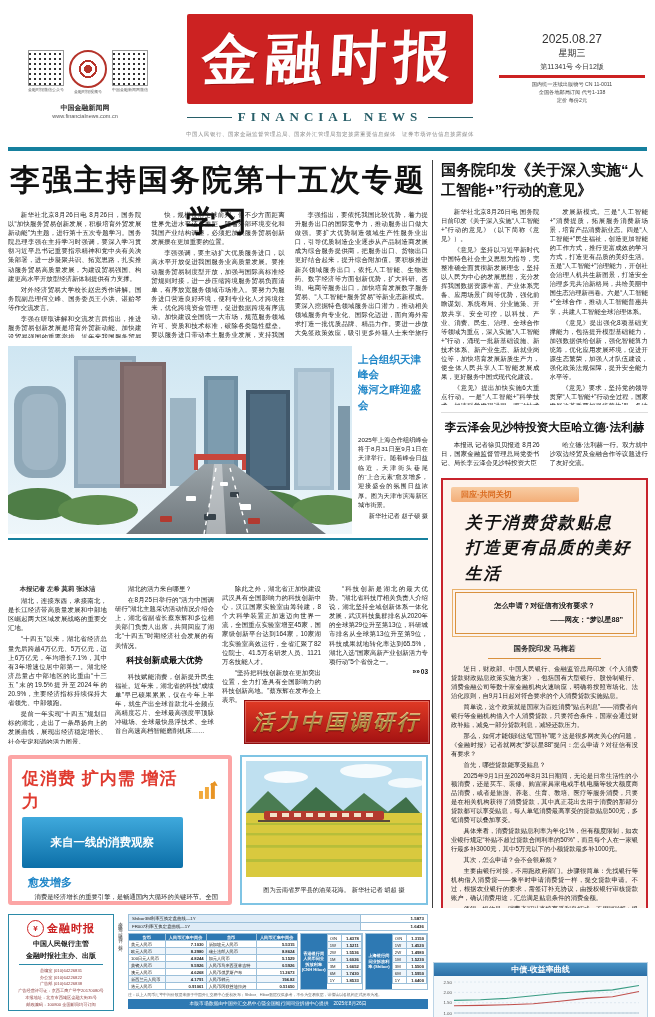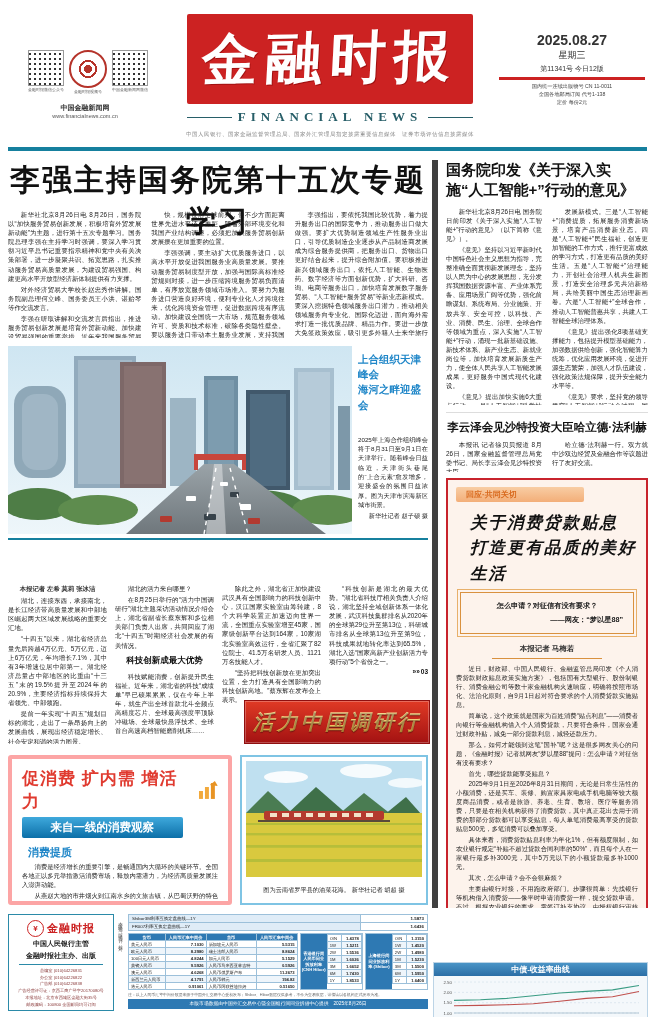--- a/index.html
+++ b/index.html
@@ -16,36 +16,36 @@
   .qr-cap{font-size:4px;color:#666;text-align:center;margin-top:1px;}
   .site-name{font-size:7px;font-weight:bold;color:#333;text-align:center;}
   .site-url{font-size:5.5px;color:#555;text-align:center;}
   .mast-red{background:#cc2222;border-radius:2px;display:flex;align-items:center;justify-content:center;}
   .mast-cn{font-family:"Liberation Serif",serif;font-weight:bold;color:#fff;font-size:56px;
            letter-spacing:8px;transform:skewX(-4deg) rotate(-1deg);text-shadow:1px 1px 0 #a01111;}
   .mast-en{display:flex;align-items:center;gap:6px;color:#275e68;font-family:"Liberation Serif",serif;
            font-weight:bold;font-size:13px;letter-spacing:5px;justify-content:center;}
   .mast-en .dash{flex:1;border-top:1.5px solid #275e68;}
   .issue-block{text-align:center;color:#333;}
-  .issue-date{font-size:14px;font-weight:bold;}
+  .issue-date{font-size:12px;font-weight:normal;}
   .issue-week{font-size:9px;margin-top:1px;}
   .issue-no{font-size:7px;margin-top:2px;}
   .issue-bar{height:3px;background:#cc2222;margin:3px 2px;}
   .issue-small{font-size:5.2px;color:#444;line-height:1.5;}
   .designation{font-size:5.5px;color:#888;text-align:center;letter-spacing:.5px;}
   .teal-rule{background:#16809e;}
   
   .h1-lead{font-size:30px;font-weight:bold;color:#111;text-align:center;letter-spacing:2px;
            font-family:"Liberation Sans",sans-serif;}
   .cols{display:flex;gap:10px;overflow:hidden;}
   .col{flex:1;overflow:hidden;}
   .para{font-size:6.4px;line-height:1.42;text-align:justify;text-indent:2em;margin:0 0 2px 0;color:#1c1c1c;}
   .para.byline{text-indent:0;text-align:center;font-weight:bold;color:#333;margin-bottom:3px;}
   .subhead{font-size:8.5px;font-weight:bold;text-align:center;margin:5px 0;color:#111;}
-  .right-col{border-left:6px solid #404040;padding-left:8px;}
+  .right-col{border-left:1px solid #404040;padding-left:8px;}
   .h2-ai{font-size:15px;font-weight:bold;line-height:1.35;color:#111;margin:0 0 6px 0;}
   .h3-saudi{font-size:11.5px;font-weight:bold;text-align:center;margin:7px 0 5px 0;color:#111;
             border-top:1px solid #ddd;padding-top:7px;}
   .jump{display:inline-block;font-size:6.5px;font-weight:bold;color:#111;float:right;}
   .jump::before{content:"»»";color:#111;margin-right:1px;}
   
   .photo-title{color:#1f86c8;font-weight:bold;font-size:10.5px;line-height:1.45;margin-bottom:22px;}
   .cap{font-size:6.2px;line-height:1.5;text-align:justify;color:#1c1c1c;}
   .cap .credit{text-indent:0;text-align:right;display:block;margin-top:2px;}
   
@@ -66,21 +66,21 @@
   .h1-hubei{font-size:25px;font-weight:bold;text-align:center;letter-spacing:1px;color:#111;}
   .banner{background:linear-gradient(#e03a25,#a31212);display:flex;align-items:center;justify-content:center;
           border:1px solid #8f0f0f;box-shadow:inset 0 0 0 1px rgba(255,255,255,.25);}
   .banner span{font-family:"Liberation Serif",serif;font-weight:bold;font-style:italic;font-size:21px;
           letter-spacing:3px;background:linear-gradient(#ffe9a8,#f6b73c);-webkit-background-clip:text;
           background-clip:text;color:transparent;text-shadow:0 1px 1px rgba(0,0,0,.35);}
   
   .promo{border:4px solid #fca5a5;border-radius:3px;background:#fff;padding:8px 10px;box-sizing:border-box;overflow:hidden;}
   .promo-title{font-size:17px;font-weight:bold;color:#e03a2f;letter-spacing:1px;display:flex;align-items:center;gap:4px;}
   .promo-bar{margin-top:4px;background:linear-gradient(#3fa9dc,#0c6fa8);color:#fff;font-weight:bold;
-             font-size:11.5px;text-align:center;padding:3px 0;width:82%;border-radius:2px;}
+             font-size:11.5px;text-align:center;padding:18px 0;width:82%;border-radius:2px;}
   .promo-head{color:#1f86c8;font-weight:bold;font-size:11px;margin:7px 0 3px 6px;}
   .promo .para{font-size:6.3px;}
   
   .pubbox{border:1.5px solid #2b8aa8;box-sizing:border-box;text-align:center;padding:5px 4px;overflow:hidden;}
   .publogo{display:flex;align-items:center;justify-content:center;gap:3px;}
   .publogo .ring{width:15px;height:15px;border:1.6px solid #c22;border-radius:50%;display:flex;
                  align-items:center;justify-content:center;color:#c22;font-size:8px;font-weight:bold;}
   .publogo .nm{font-family:"Liberation Serif",serif;font-weight:bold;color:#c22;font-size:11px;letter-spacing:1px;}
   .pub-line{font-size:7px;font-weight:bold;color:#222;margin-top:2px;}
   .pub-rule{border-top:1px solid #2b8aa8;margin:3px 6px;}
@@ -203,21 +203,21 @@
     <div class="redbox" style="margin-top:6px;height:438px;">
       <div class="redbox-band">回应·共同关切</div>
       <div class="redbox-title">
         <div>关于消费贷款贴息</div>
         <div>打造更有品质的美好生活</div>
       </div>
       <div class="quotebox">
         <div class="quote-q">怎么申请？对征信有没有要求？</div>
         <div class="quote-a">——网友：“梦以星88”</div>
       </div>
-      <div class="reporter">本报记者 马梅若</div>
+      <div class="reporter">国务院印发 马梅若</div>
       <div class="redbox-body">
           <p class="para">近日，财政部、中国人民银行、金融监管总局印发《个人消费贷款财政贴息政策实施方案》，包括国有大型银行、股份制银行、消费金融公司等数十家金融机构火速响应，明确将按照市场化、法治化原则，自9月1日起对符合要求的个人消费贷款实施贴息。</p>
           <p class="para">简单说，这个政策就是国家为百姓消费“贴点利息”——消费者向银行等金融机构借入个人消费贷款，只要符合条件，国家会通过财政补贴，减免一部分贷款利息，减轻还款压力。</p>
           <p class="para">那么，如何才能领到这笔“国补”呢？这是很多网友关心的问题，《金融时报》记者就网友“梦以星88”提问：怎么申请？对征信有没有要求？</p>
           <p class="para">首先，哪些贷款能享受贴息？</p>
           <p class="para">2025年9月1日至2026年8月31日期间，无论是日常生活性的小额消费，还是买车、装修、购置家具家电或手机电脑等较大额度商品消费，或者是旅游、养老、生育、教培、医疗等服务消费，只要是在相关机构获得了消费贷款，其中真正花出去用于消费的那部分贷款都可以享受贴息，每人单笔消费最高享受的贷款贴息500元，多笔消费可以叠加享受。</p>
           <p class="para">具体来看，消费贷款贴息利率为年化1%，但有额度限制，如农业银行规定“补贴不超过贷款合同利率的50%”，而且每个人在一家银行最多补3000元，其中5万元以下的小额贷款最多补1000元。</p>
           <p class="para">其次，怎么申请？会不会很麻烦？</p>
           <p class="para">主要由银行对接，不用跑政府部门。步骤很简单：先找银行等机构借入消费贷——像平时申请消费贷一样，提交贷款申请。不过，根据农业银行的要求，需签订补充协议，由授权银行审核贷款账户，确认消费用途，汇总满足贴息条件的消费金额。</p>
           <p class="para">值得一提的是，消费者可以直接享受利息抵减，不用“报销”：银行审核通过后，在收利息的时候直接把补贴的那份减掉。例如，你该还1000元利息，补贴500元，你实际只还500元利息就行。</p>
@@ -330,21 +330,21 @@
     <div class="promo-title">
       <span>促消费 扩内需 增活力</span>
       <svg width="20" height="18" viewBox="0 0 20 18">
         <rect x="1" y="10" width="4" height="8" fill="#f2a93b"></rect>
           <rect x="7" y="6" width="4" height="12" fill="#f2a93b"></rect>
         <rect x="13" y="2" width="4" height="16" fill="#e89424"></rect>
         <path d="M12,4 L17,0 L20,5 Z" fill="#e89424"></path>
       </svg>
     </div>
     <div class="promo-bar">来自一线的消费观察</div>
-    <div class="promo-head">消费提质</div>
+    <div class="promo-head">愈发增多</div>
     <div style="height:74px;overflow:hidden;">
         <p class="para">消费是经济增长的重要引擎，是畅通国内大循环的关键环节。全国各地正以多元举措激活消费市场，释放内需潜力，为经济高质量发展注入澎湃动能。</p>
         <p class="para">从燕赵大地的市井烟火到江南水乡的文旅古镇，从巴蜀沃野的特色商货到天山南北的边贸活力，消费市场的每一次脉动都折射着中国经济的韧性与活力。即日起，本报在“促消费 扩内需 增活力”栏目下推出“来自一线的消费观察”子栏目，组织记者深入河北、江苏、四川、新疆等地，通过实地采访调研，捕捉消费新场景、新趋势、新亮点。让我们一同从一线视角，感受消费市场的温度与潜力，探寻内需增长的密码与路径，为推动经济持续回升向好凝聚力量。</p>
       </div>
 
   </div>
 
   <div class="abs" style="left:240px;top:755px;width:188px;height:150px;border:2px solid #7fc4e4;box-sizing:border-box;background:#fff;padding:4px;">
     <svg width="176" height="116" viewBox="0 0 176 116">
       <rect width="176" height="116" fill="#bfe0f0"></rect>

